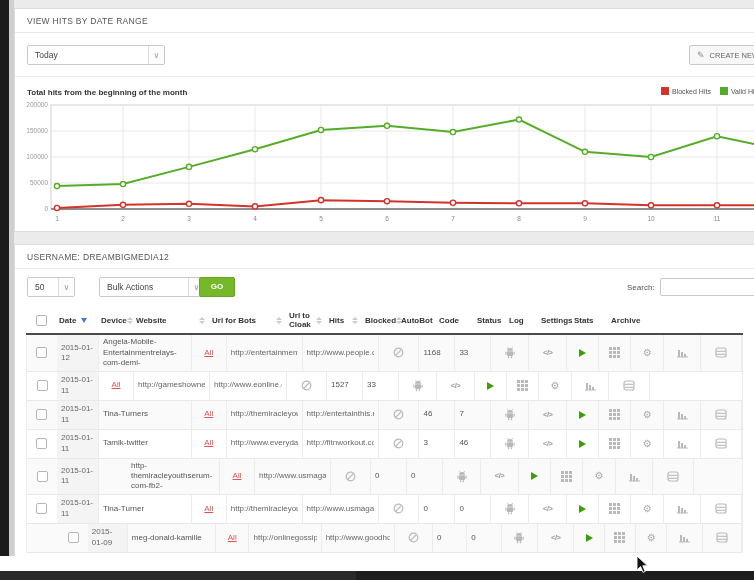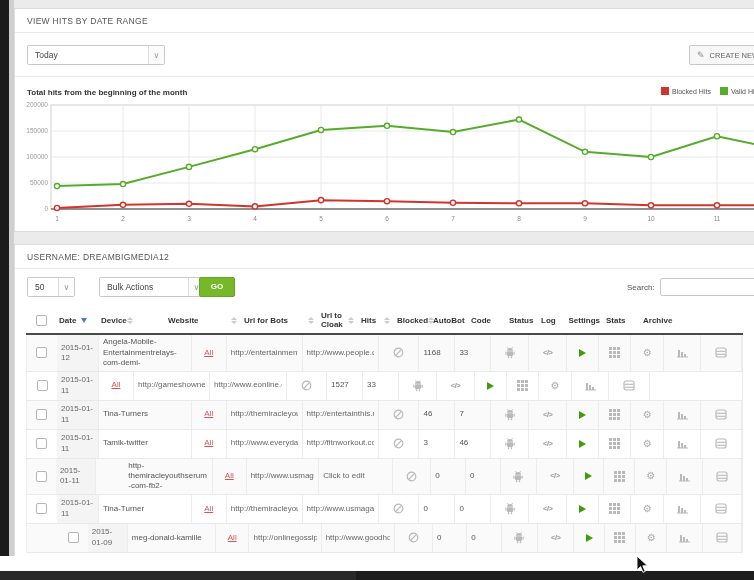--- a/index.html
+++ b/index.html
@@ -209,21 +209,21 @@
             <span>Date</span>
             <span class="sort-desc"></span>
           </div>
           <div class="th" style="width: 35px;">
             <span>Device</span>
             <span class="sort-idle">
               <i class="u"></i>
               <i class="d"></i>
             </span>
           </div>
-          <div class="th" style="width: 76px; margin-left: 32px;">
+          <div class="th" style="width: 76px;">
             <span>Website</span>
             <span class="sort-idle">
               <i class="u"></i>
               <i class="d"></i>
             </span>
           </div>
           <div class="th" style="width: 77px;">
             <span>Url for Bots</span>
             <span class="sort-idle">
               <i class="u"></i>
@@ -256,21 +256,21 @@
           </div>
           <div class="th" style="width: 38px;">
             <span>Code</span>
           </div>
           <div class="th" style="width: 32px;">
             <span>Status</span>
           </div>
           <div class="th" style="width: 32px;">
             <span>Log</span>
           </div>
-          <div class="th" style="width: 33px; justify-content: flex-end;">
+          <div class="th" style="width: 33px;">
             <span>Settings</span>
           </div>
           <div class="th" style="width: 37px;">
             <span>Stats</span>
           </div>
           <div class="th" style="width: 41px;">
             <span>Archive</span>
           </div>
         </div>
         <div class="tr odd" style="min-height: 36px;">
@@ -565,23 +565,20 @@
             <span class="cb"></span>
           </div>
           <div class="td date-cell" style="width: 42px;">2015-01-11</div>
           <div class="td wrapcell" style="width: 93px; margin-left: 28px;">http-themiracleyouthserum-com-fb2-</div>
           <div class="td center" style="width: 35px;">
             <span class="device-link">All</span>
           </div>
           <div class="td" style="width: 76px;">
             <span class="url">http://www.usmagazine.c...</span>
           </div>
-          <div class="td" style="width: 77px;">
-            <span class="url">Click to edit</span>
-          </div>
           <div class="td center" style="width: 40px;">
             <svg width="11" height="11">
               <circle cx="5.5" cy="5.5" r="4.3" fill="none" stroke="#b9b9b9" stroke-width="1.2"></circle>
               <line x1="2.4" y1="8.6" x2="8.6" y2="2.4" stroke="#b9b9b9" stroke-width="1.2"></line>
             </svg>
           </div>
           <div class="td" style="width: 36px;">0</div>
           <div class="td" style="width: 36px;">0</div>
           <div class="td center" style="width: 38px;">
             <svg width="12" height="13">

